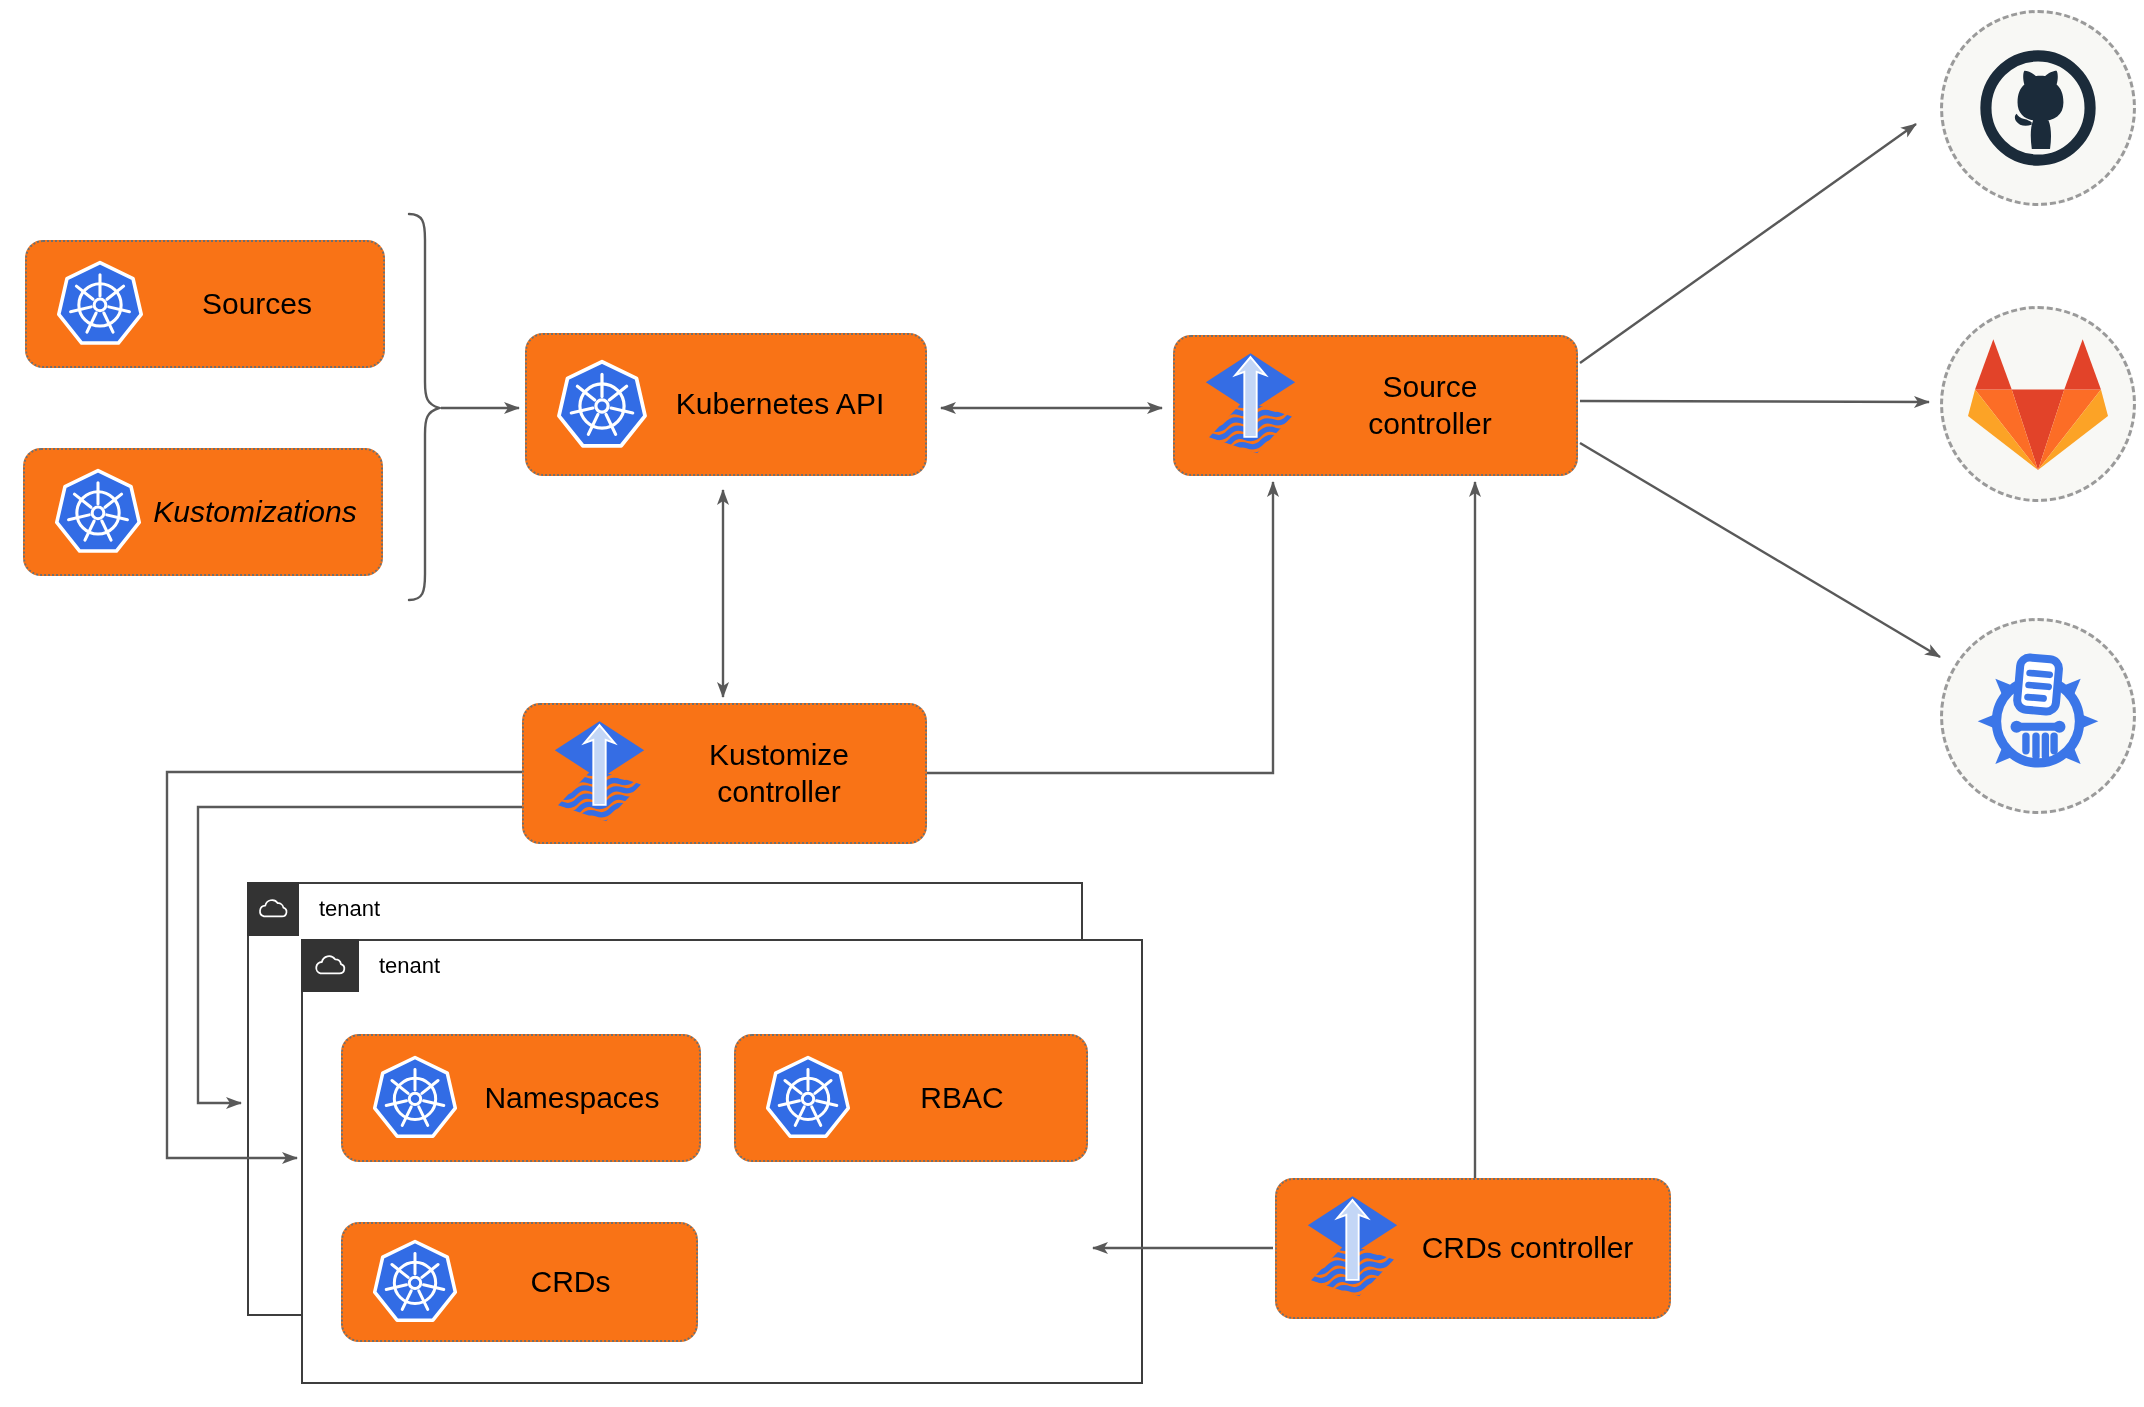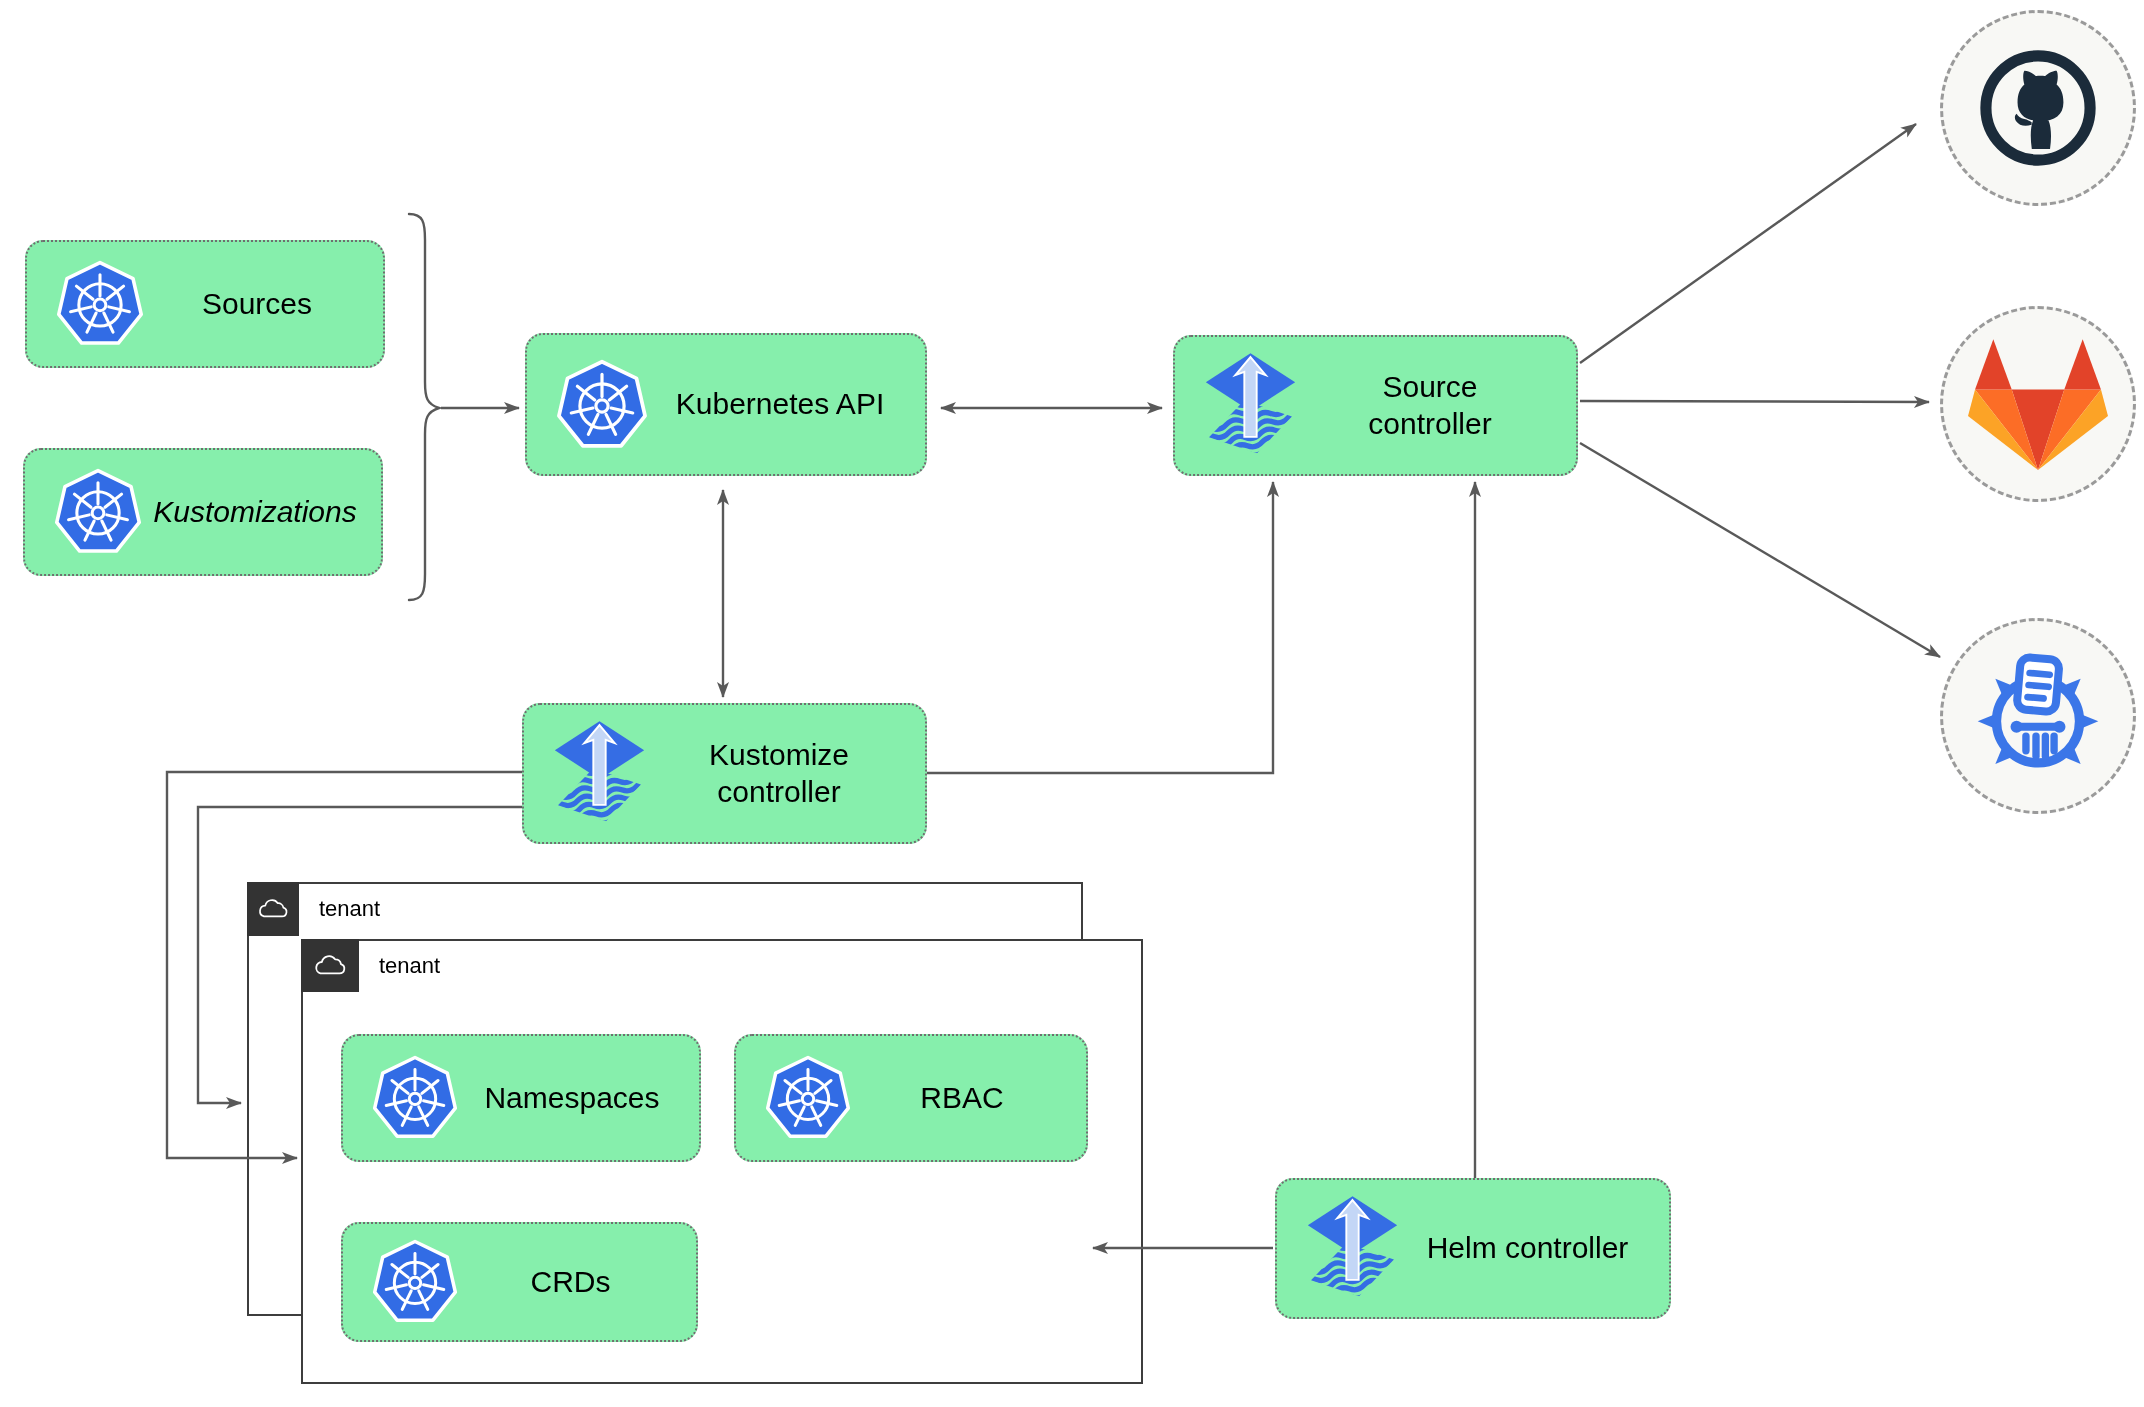--- a/index.html
+++ b/index.html
@@ -1,19 +1,19 @@
 <!DOCTYPE html>
 <html><head>
 <meta charset="utf-8">
 <style>
   html,body{margin:0;padding:0;background:#ffffff;}
   #canvas{position:relative;width:2144px;height:1407px;background:#ffffff;
           font-family:"Liberation Sans","DejaVu Sans",sans-serif;overflow:hidden;}
 
-  .node{position:absolute;background:#86efac;border:2px dotted #6f6f6f;border-radius:18px;
+  .node{position:absolute;background:#f97316;border:2px dotted #6f6f6f;border-radius:18px;
         display:flex;align-items:center;box-sizing:border-box;}
   .node .icon{margin-left:28px;flex:0 0 auto;display:flex;align-items:center;}
   .node .label{flex:1;text-align:center;font-size:30px;color:#000;line-height:1.22;
                padding-right:14px;}
   .node .label.wrap{max-width:215px;margin:0 auto;padding-right:0;}
 
   .ext{position:absolute;width:196px;height:196px;border-radius:50%;
        border:3px dashed #9a9a9a;background:#f8f8f5;box-sizing:border-box;
        display:flex;align-items:center;justify-content:center;}
 
@@ -222,21 +222,21 @@
       </span>
     <span class="label"><span class="label wrap" style="display:inline-block;">Kustomize controller</span></span>
   </div>
 
   <div class="node" style="left:1275px;top:1178px;width:396px;height:141px;">
     <span class="icon">
       <svg width="95" height="107" viewBox="0 0 100 112">
           <use href="#sym-flux"></use>
         </svg>
       </span>
-    <span class="label"><span class="label wrap" style="display:inline-block;">Helm controller</span></span>
+    <span class="label"><span class="label wrap" style="display:inline-block;">CRDs controller</span></span>
   </div>
 
   <div class="node" style="left:341px;top:1034px;width:360px;height:128px;">
     <span class="icon">
       <svg width="88" height="88" viewBox="0 0 100 100">
           <use href="#sym-k8s"></use>
         </svg>
       </span>
     <span class="label">Namespaces</span>
   </div>

